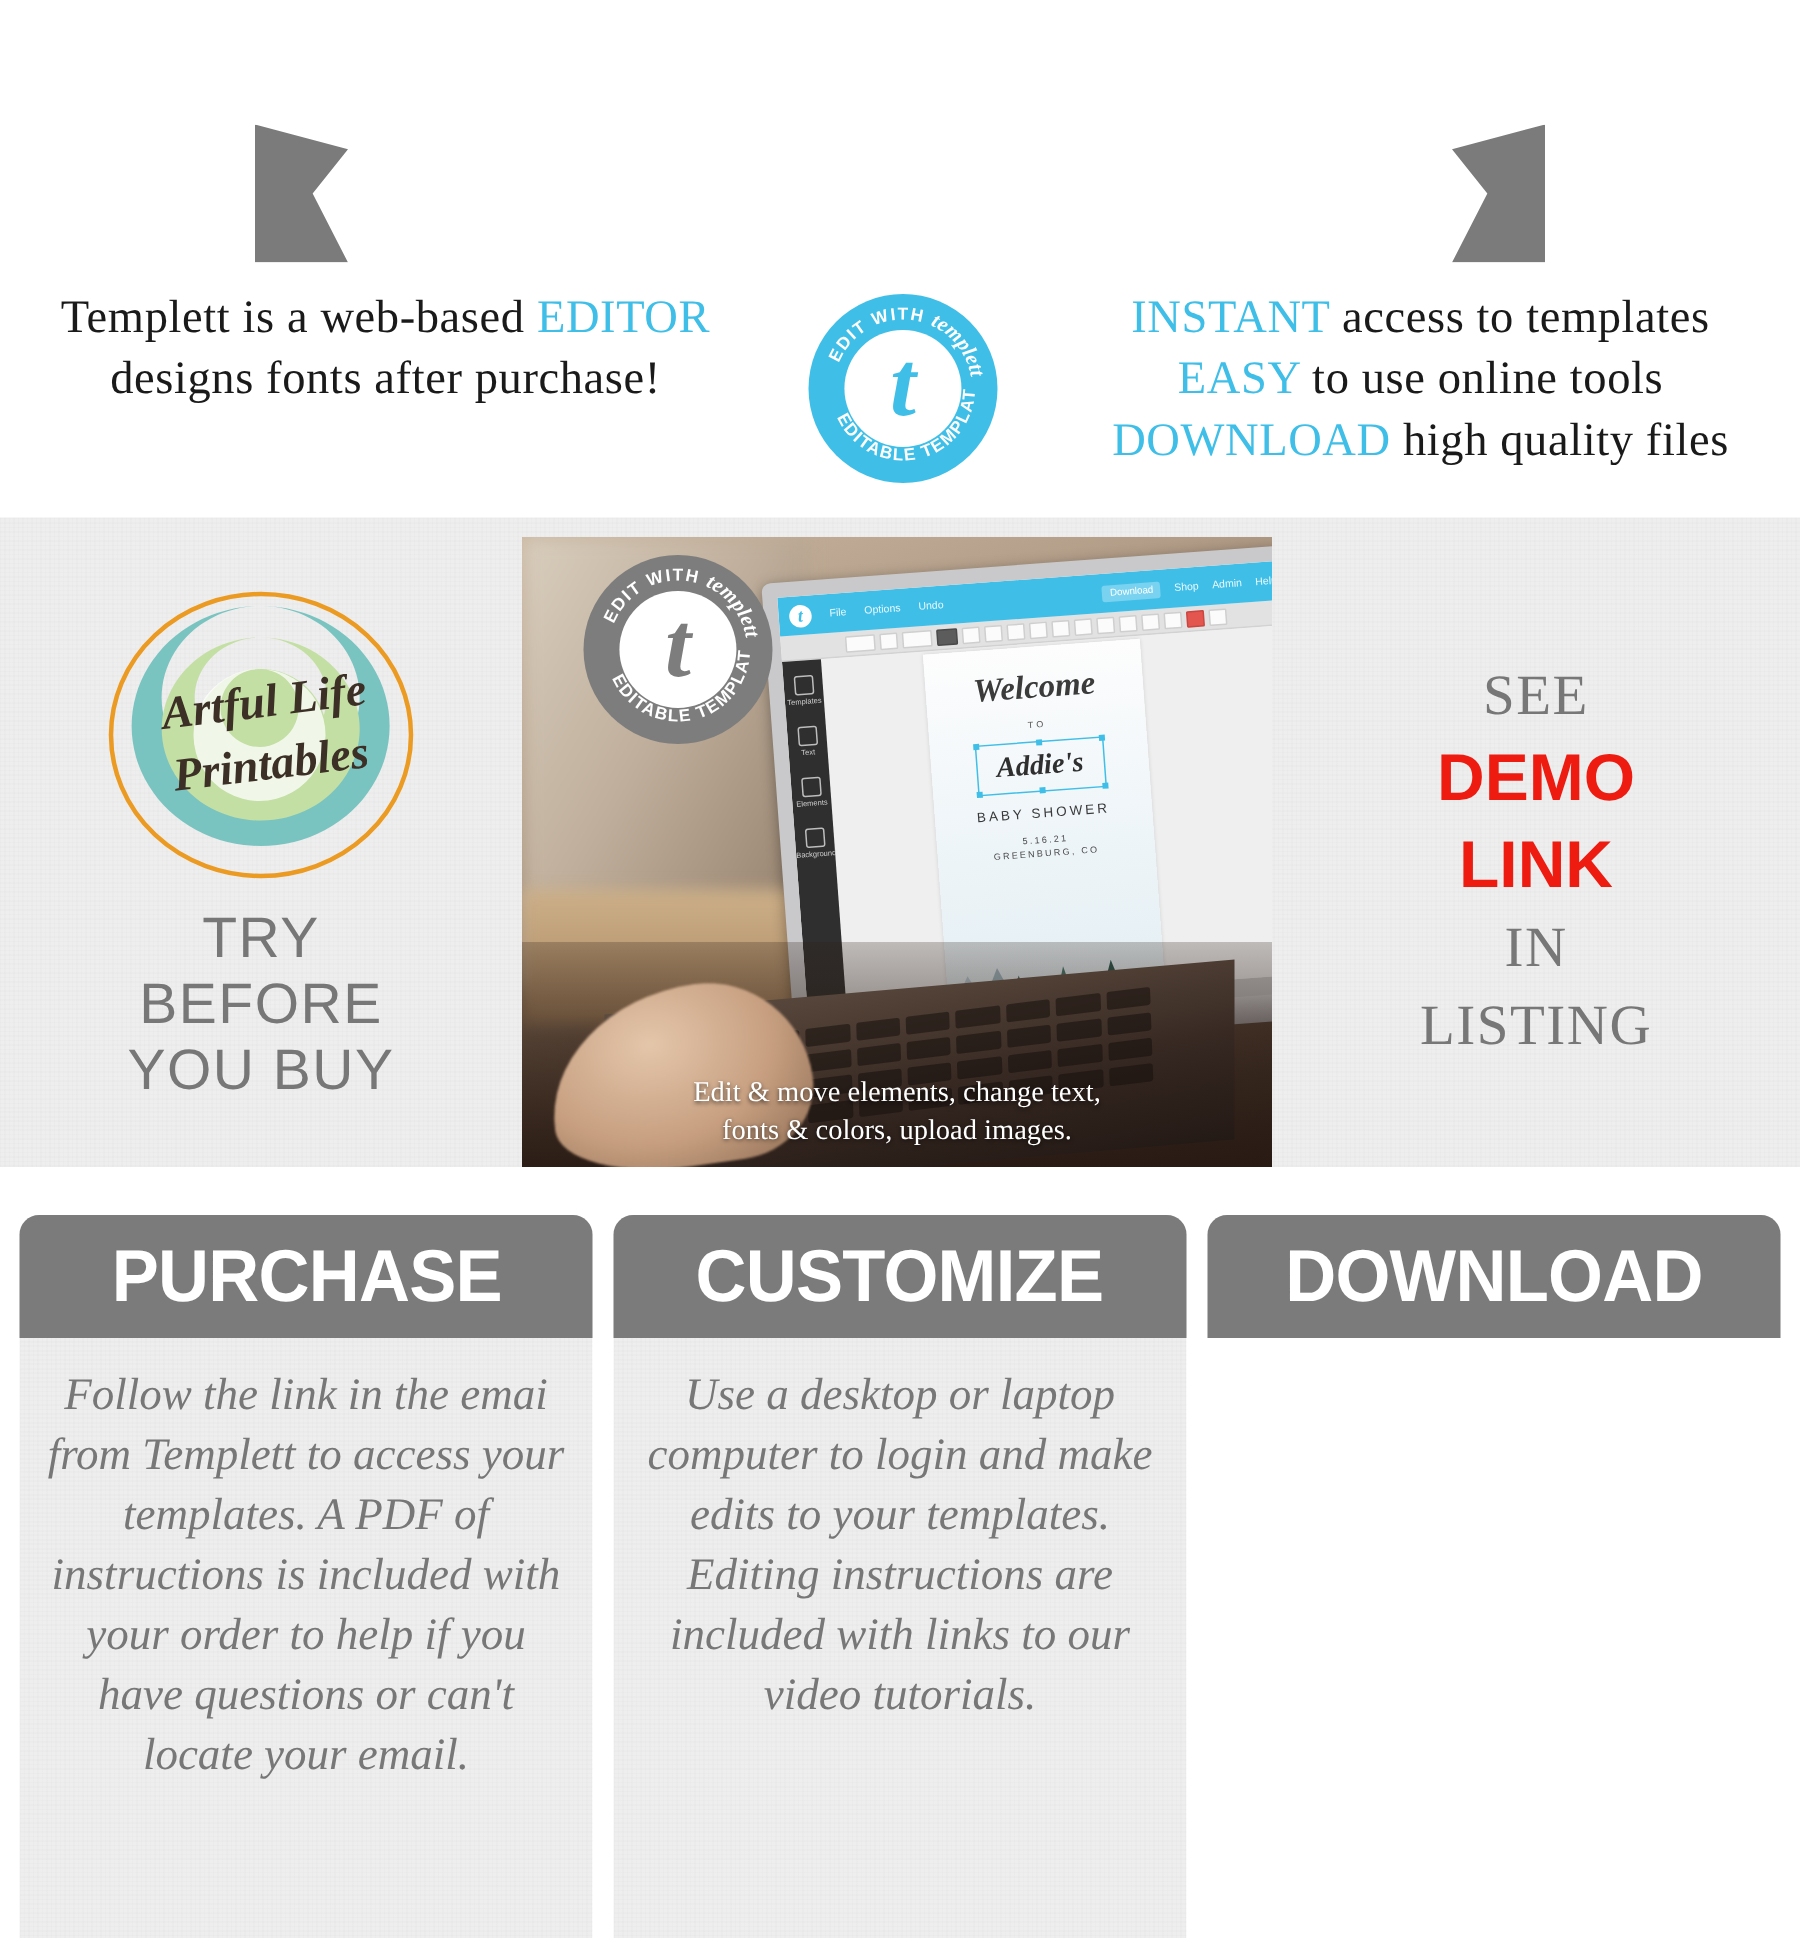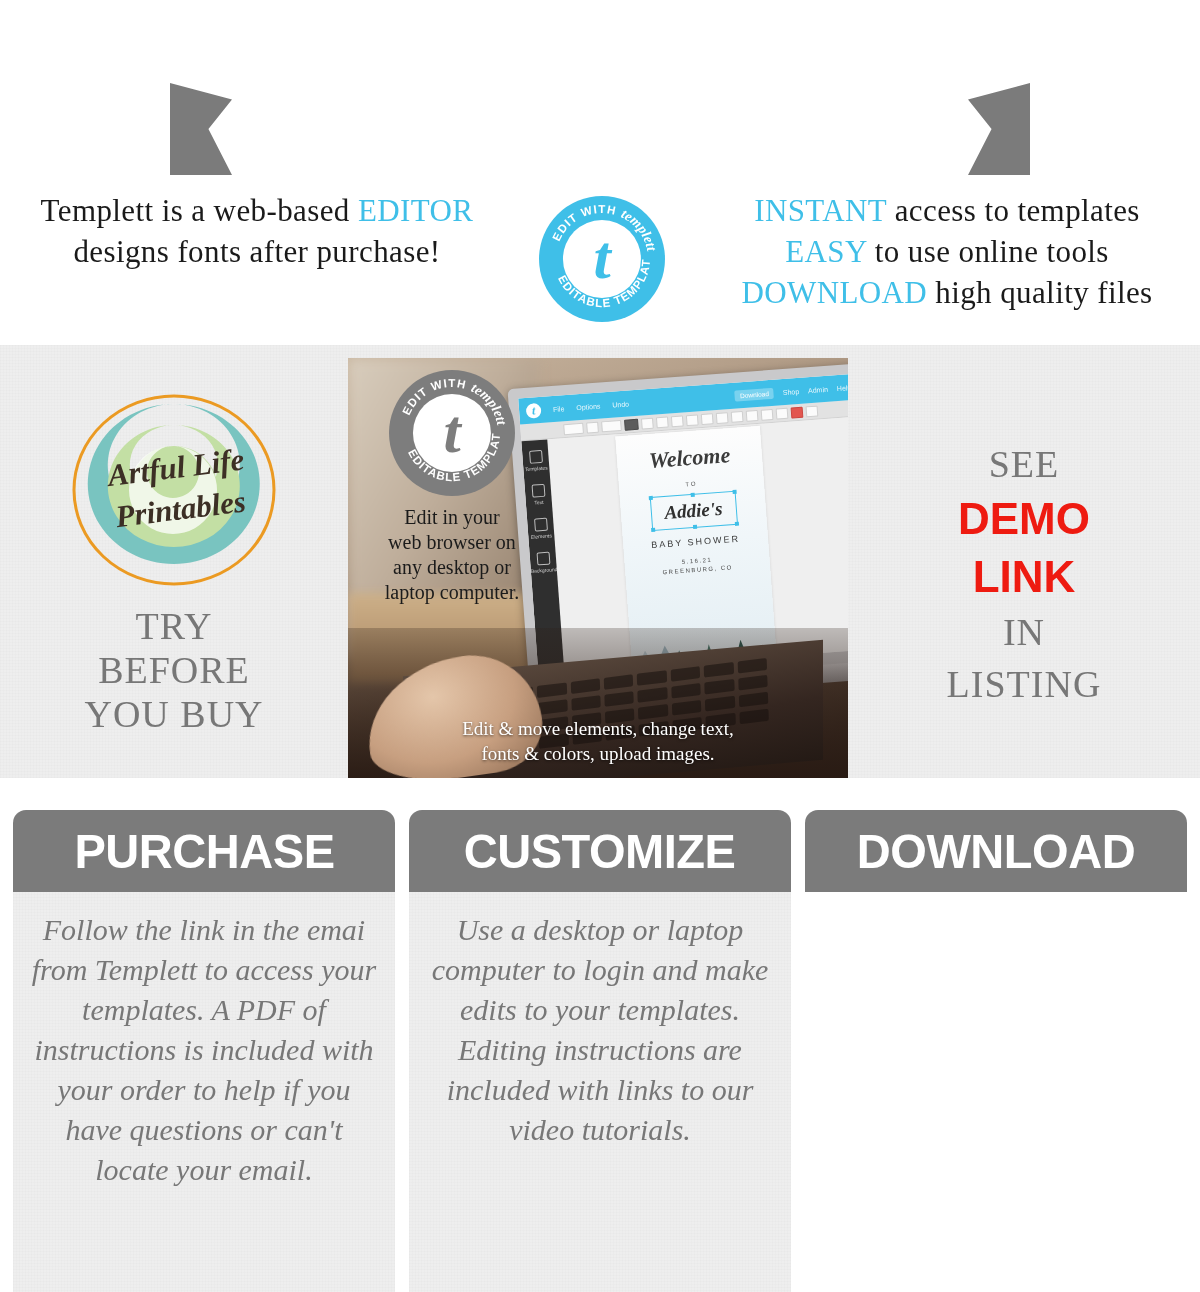--- a/index.html
+++ b/index.html
@@ -134,21 +134,21 @@
     font-style: italic;
     font-weight: bold;
     pointer-events: none;
   }
   .logo-line1 { font-size: 31px; transform: rotate(-7deg) translate(2px,-4px); }
   .logo-line2 { font-size: 31px; transform: rotate(-7deg) translate(6px,2px); }
   .try-text {
     margin-top: 14px;
     text-align: center;
     color: #777777;
-    font-family: Liberation Serif, serif;
+    font-family: Liberation Sans, sans-serif;
     font-size: 38px;
     line-height: 44px;
     letter-spacing: 1px;
   }
 
   
   .photo {
     position: absolute; left: 348px; top: 358px;
     width: 500px; height: 420px;
     overflow: hidden;
@@ -601,26 +601,20 @@
           <textPath href="#arcTop2" startOffset="63%"><tspan>templett</tspan></textPath>
         </text>
         <text>
           <textPath href="#arcBot2" startOffset="13%"><tspan>EDITABLE TEMPLATE</tspan></textPath>
         </text>
       </svg>
       <div class="badge-inner">
         <span class="badge-t">t</span>
       </div>
     </div>
-    <div class="photo-caption">
-      <div>Edit in your</div>
-      <div>web browser on</div>
-      <div>any desktop or</div>
-      <div>laptop computer.</div>
-    </div>
   </div>
 
   <div class="photo-bottom-caption">
     <div>Edit &amp; move elements, change text,</div>
     <div>fonts &amp; colors, upload images.</div>
   </div>
 </div>
 
 <div class="right-col">
   <div class="demo-line">SEE</div>

